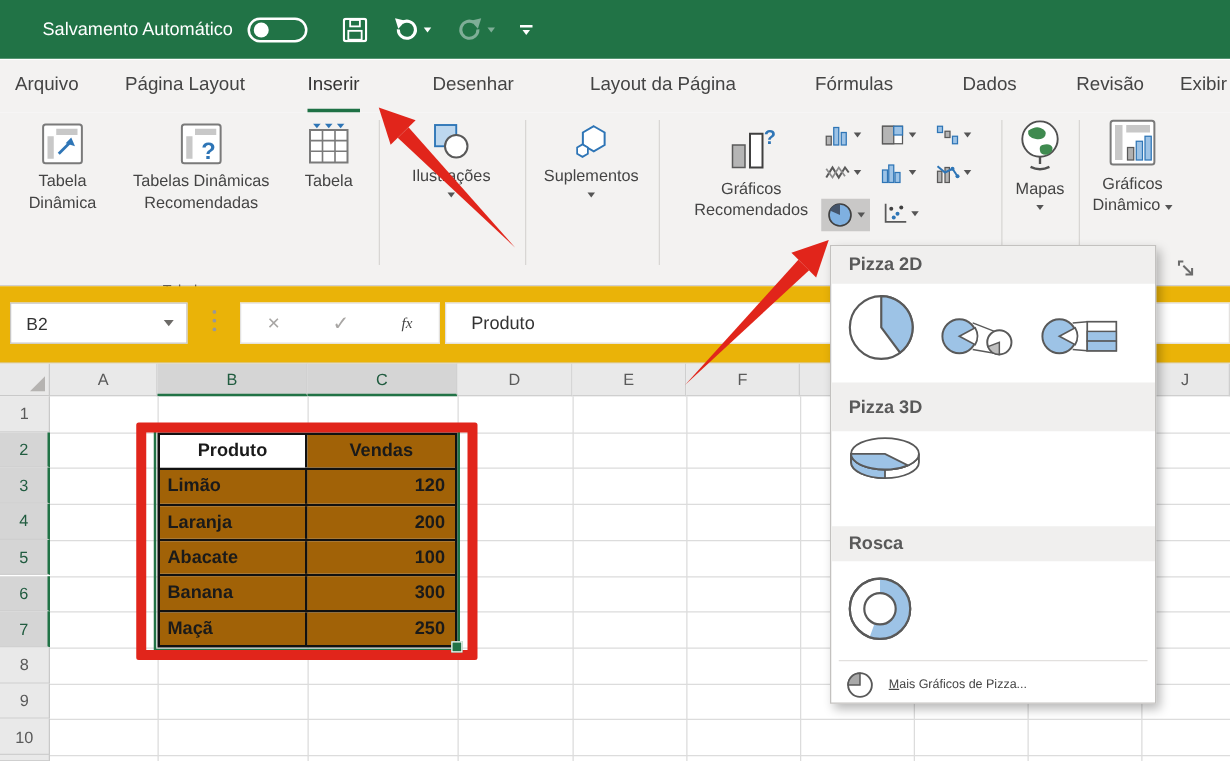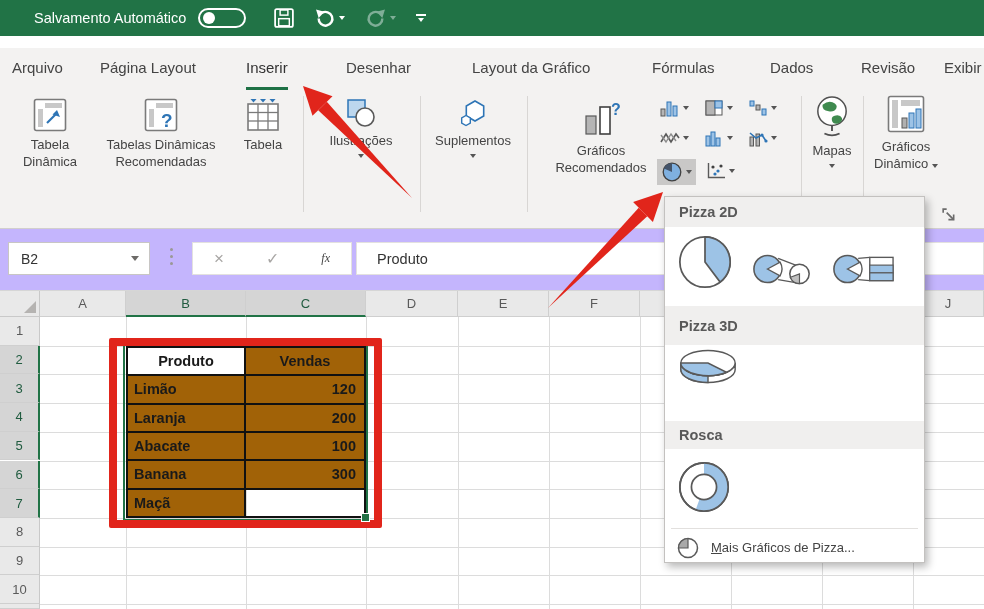--- a/index.html
+++ b/index.html
@@ -1,20 +1,20 @@
 <!DOCTYPE html>
 <html><head>
 <meta charset="utf-8">
 <style>
   * { margin:0; padding:0; box-sizing:border-box; }
   body { background:#fff; font-family:"Liberation Sans", sans-serif; }
   .app { position:relative; width:984px; height:609px; overflow:hidden; background:#fff; font-family:"Liberation Sans", sans-serif; }
 
   
-  .titlebar { position:absolute; left:0; top:0; width:984px; height:36px; background:#217346; display:flex; align-items:center; }
+  .titlebar { position:absolute; left:0; top:0; width:984px; height:47px; background:#217346; display:flex; align-items:center; }
   .autosave-label { color:#fff; font-size:14.5px; margin-left:34px; }
   .toggle { width:48px; height:20px; border:2px solid #fff; border-radius:11px; margin-left:12px; position:relative; }
   .toggle .knob { position:absolute; left:3px; top:2px; width:12px; height:12px; border-radius:50%; background:#fff; }
   .qat { display:flex; align-items:center; margin-left:28px; gap:20px; }
   .qat-btn { display:flex; align-items:center; gap:3px; }
   .ddw { width:0; height:0; border-left:3.5px solid transparent; border-right:3.5px solid transparent; border-top:4px solid #fff; }
   .ddw.dim { border-top-color:#7fae97; }
   .qat-more { display:flex; flex-direction:column; align-items:center; gap:2px; }
   .qat-more .bar { width:10px; height:2px; background:#fff; }
 
@@ -29,21 +29,21 @@
   .bigbtn { position:absolute; top:8px; text-align:center; color:#444; font-size:13px; line-height:17px; }
   .bigbtn .ico { display:block; margin:0 auto 4px auto; }
   .grp-label { position:absolute; font-size:11.5px; color:#605e5c; text-align:center; }
   .dd { width:0; height:0; border-left:3.5px solid transparent; border-right:3.5px solid transparent; border-top:4px solid #555; display:inline-block; }
   .dd-below { display:block; margin:5px auto 0 auto; }
   .smallbtn { position:absolute; display:flex; align-items:center; gap:3px; }
   .smallbtn.hl { background:#c9c8c7; padding:3px 4px; margin:-3px -4px; }
   .launcher { position:absolute; left:942px; top:118px; }
 
   
-  .fstrip { position:absolute; left:0; top:229px; width:984px; height:62px; background:#c4b5fd; border-bottom:1px solid #d6d6d6; }
+  .fstrip { position:absolute; left:0; top:229px; width:984px; height:62px; background:#eab308; border-bottom:1px solid #d6d6d6; }
   .namebox { position:absolute; left:8px; top:13px; width:142px; height:33px; background:#fff; border:1px solid #c8c6c4; display:flex; align-items:center; font-size:14px; color:#333; }
   .namebox .val { margin-left:12px; flex:1; }
   .namebox .nb-dd { margin-right:10px; width:0; height:0; border-left:4px solid transparent; border-right:4px solid transparent; border-top:5px solid #6d6b68; }
   .dots3 { position:absolute; left:170px; top:19px; display:flex; flex-direction:column; gap:4px; }
   .dots3 i { width:3px; height:3px; background:#9a9896; border-radius:50%; }
   .fbtns { position:absolute; left:192px; top:13px; width:160px; height:33px; background:#fff; border:1px solid #e3e1df; display:flex; align-items:center; justify-content:space-around; }
   .fbtns .x { color:#a8a6a4; font-size:17px; }
   .fbtns .ok { color:#a8a6a4; font-size:16px; }
   .fbtns .fx { color:#444; font-size:12px; font-style:italic; font-family:"Liberation Serif", serif; }
   .finput { position:absolute; left:356px; top:13px; width:628px; height:33px; background:#fff; border:1px solid #e3e1df; display:flex; align-items:center; font-size:14.5px; color:#333; }
@@ -74,21 +74,21 @@
   .xhead .xc1 { background:#fff; }
   .xname { padding-left:6px; font-weight:600; }
   .xnum { justify-content:flex-end; padding-right:8px; font-weight:600; }
 
   
   .chartmenu { position:absolute; left:664px; top:196px; width:261px; height:367px; background:#fff; border:1px solid #c3c1bf; box-shadow:3px 4px 8px rgba(0,0,0,.28); z-index:30; }
   .band { position:absolute; left:0; width:100%; background:#f0efee; color:#595959; font-weight:bold; font-size:14.5px; display:flex; align-items:center; }
   .band span { margin-left:14px; }
   .mi { position:absolute; cursor:default; }
   .menu-divider { position:absolute; left:6px; right:6px; top:331px; height:1px; background:#e2e0de; }
-  .menu-footer { position:absolute; left:0; top:335px; width:100%; height:31px; display:flex; align-items:center; color:#444; font-size:13px; }
+  .menu-footer { position:absolute; left:0; top:335px; width:100%; height:31px; display:flex; align-items:center; color:#444; font-size:10px; }
   .menu-footer svg { margin-left:12px; }
   .menu-footer .lbl { margin-left:12px; }
   .menu-footer .lbl::first-letter { text-decoration:underline; }
 
   .arrows { position:absolute; left:0; top:0; width:984px; height:609px; z-index:40; pointer-events:none; }
 </style>
 </head>
 <body>
 
 <div class="app">
@@ -125,21 +125,21 @@
         <span class="ddw"></span>
       </div>
     </div>
   </div>
 
   <div class="tabrow">
     <div class="tab" style="left:12px">Arquivo</div>
     <div class="tab" style="left:100px">Página Layout</div>
     <div class="tab active" style="left:246px">Inserir</div>
     <div class="tab" style="left:346px">Desenhar</div>
-    <div class="tab" style="left:472px">Layout da Gráfico</div>
+    <div class="tab" style="left:472px">Layout da Página</div>
     <div class="tab" style="left:652px">Fórmulas</div>
     <div class="tab" style="left:770px">Dados</div>
     <div class="tab" style="left:861px">Revisão</div>
     <div class="tab" style="left:944px">Exibir</div>
   </div>
 
   <div class="ribbon">
 
     <div class="bigbtn" style="left:14px; width:72px;">
       <svg class="ico" width="34" height="34" viewBox="0 0 34 34">
@@ -403,20 +403,21 @@
       <div class="xrow">
         <div class="xc xc1 xname">Abacate</div>
         <div class="xc xc2 xnum">100</div>
       </div>
       <div class="xrow">
         <div class="xc xc1 xname">Banana</div>
         <div class="xc xc2 xnum">300</div>
       </div>
       <div class="xrow">
         <div class="xc xc1 xname">Maçã</div>
+        <div class="xc xc2 xnum">250</div>
       </div>
     </div>
 
     <div class="selbox"></div>
     <div class="fillhandle"></div>
     <div class="redrect"></div>
   </div>
 
   <div class="chartmenu">
     <div class="band" style="top:0; height:30px;">

